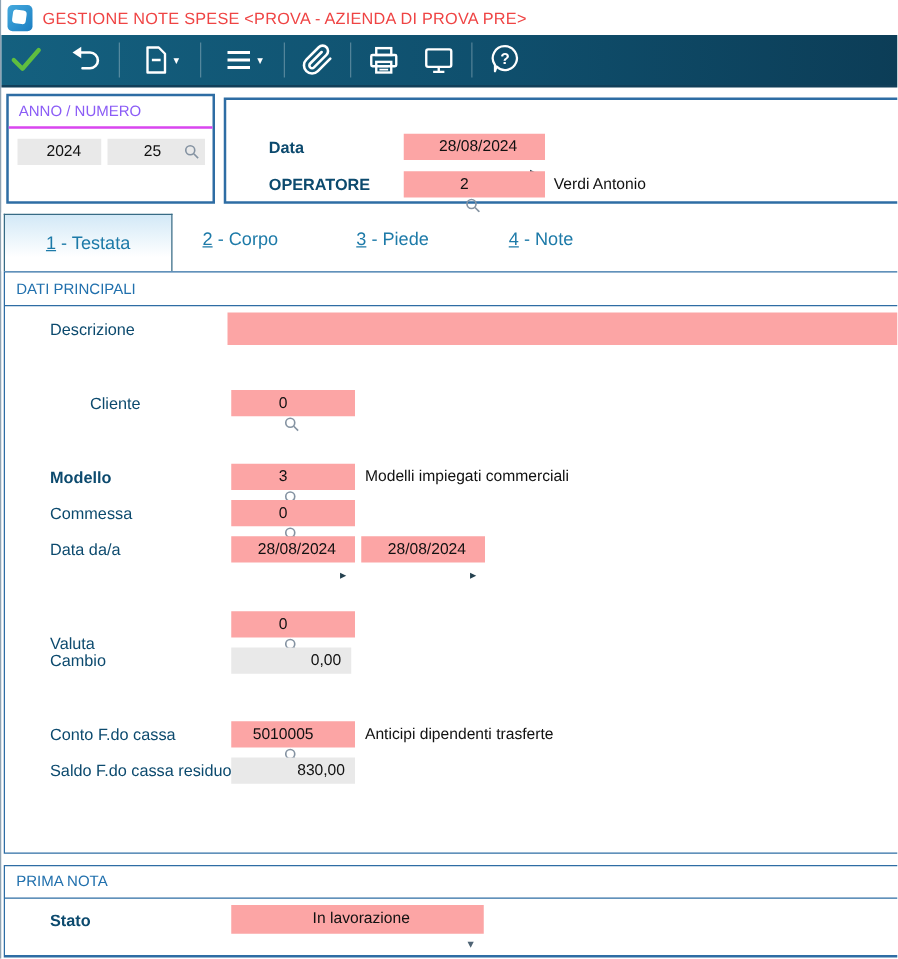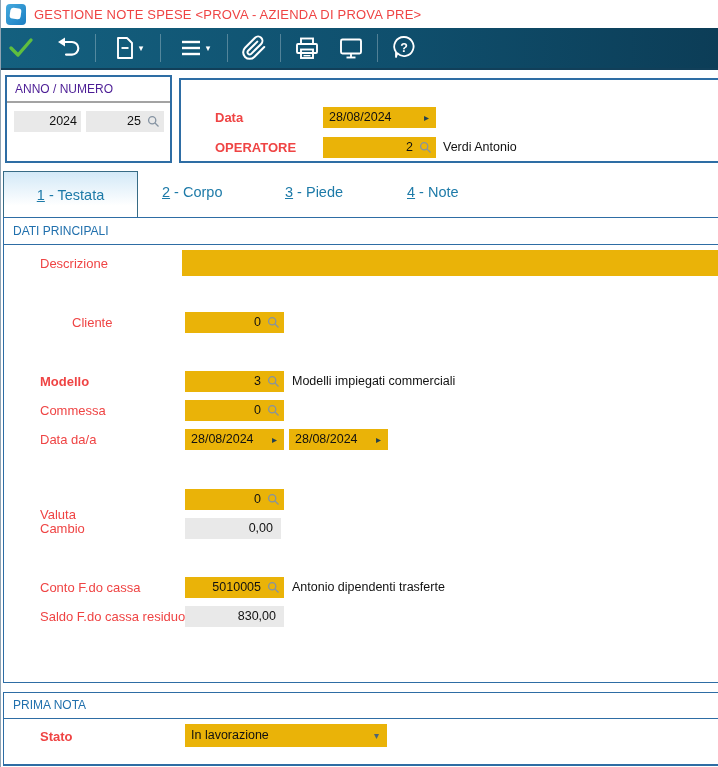--- a/index.html
+++ b/index.html
@@ -25,35 +25,35 @@
     display:flex; align-items:center; }
   .tbtn { width:40px; height:34px; display:flex; align-items:center; justify-content:center; cursor:pointer; }
   .tbtn svg { display:block; }
   .tb-caret { color:#fff; font-size:9px; margin-left:2px; }
   .tb-sep { width:1px; height:28px; background:rgba(255,255,255,0.28); margin:0 6px; }
   .tb-group { display:flex; align-items:center; }
 
   
   .groupbox { position:absolute; border:2px solid #2e6da4; background:#fff; }
   .box-anno { left:4px; top:75px; width:167px; height:88px; }
-  .box-head { height:26px; line-height:25px; padding-left:8px; font-size:12px; color:#4c1d95;
-    border-bottom:2px solid #a3a3a3; white-space:nowrap; }
+  .box-head { height:26px; line-height:25px; padding-left:8px; font-size:12px; color:#8b5cf6;
+    border-bottom:2px solid #d946ef; white-space:nowrap; }
   .anno-fields { position:relative; height:60px; }
   .box-docdata { left:178px; top:78px; width:545px; height:85px; }
 
   .fld { position:absolute; height:21px; line-height:21px; font-size:12.5px; color:#111;
     display:flex; align-items:center; }
-  .fld.editable { background:#eab308; }
+  .fld.editable { background:#fca5a5;flex-direction:column; }
   .fld.readonly { background:#e9e9e9; }
-  .fld .num { flex:1; text-align:right; padding-right:4px; }
+  .fld .num { flex:1; text-align:right; padding-right:16px; }
   .fld .txt { padding-left:6px; }
   .lupe { width:13px; height:13px; margin:0 4px 0 2px; flex:0 0 auto; }
   .fld .cal { color:#24414f; font-size:10px; margin-left:auto; padding-right:7px; }
   .fld .dd { color:#4f6475; font-size:10px; margin-left:auto; padding-right:8px; }
-  .lbl { position:absolute; font-size:13px; color:#ef4444; line-height:21px; white-space:nowrap;padding-left:26px; }
+  .lbl { position:absolute; font-size:13px; color:#0c4a6e; line-height:21px; white-space:nowrap;padding-left:26px; }
   .lbl.b { font-weight:bold; }
   .desc { position:absolute; font-size:12.5px; color:#111; line-height:21px; white-space:nowrap; }
 
   
   .tabstrip { position:absolute; left:0; top:170px; width:718px; height:47px; background:#fff; }
   .tab { position:absolute; font-size:14.5px; color:#1d7aa8; cursor:pointer; white-space:nowrap; }
   .tab u { text-decoration:underline; }
   .tab.active { left:2px; top:1px; width:135px; height:46px;
     border:1px solid #376b85; border-bottom:none;
     background:linear-gradient(#d3e9f7,#ffffff 75%);
@@ -267,21 +267,21 @@
       </div>
 
       <div class="lbl" style="left:10px; top:332px;">Conto F.do cassa</div>
       <div class="fld editable" style="left:181px; top:332px; width:99px;">
         <span class="num">5010005</span>
         <svg class="lupe" viewBox="0 0 13 13">
             <circle cx="5.2" cy="5.2" r="3.6" fill="none" stroke="#8593a2" stroke-width="1.3"></circle>
             <line x1="8" y1="8" x2="11.5" y2="11.5" stroke="#8593a2" stroke-width="1.3"></line>
           </svg>
       </div>
-      <div class="desc" style="left:288px; top:332px;">Antonio dipendenti trasferte</div>
+      <div class="desc" style="left:288px; top:332px;">Anticipi dipendenti trasferte</div>
 
       <div class="lbl" style="left:10px; top:361px;">Saldo F.do cassa residuo</div>
       <div class="fld readonly" style="left:181px; top:361px; width:99px;">
         <span class="num" style="padding-right:8px">830,00</span>
       </div>
     </div>
   </div>
 
   <div class="panel panel-prima">
     <div class="panel-head" style="height:26px; line-height:25px;">PRIMA NOTA</div>

